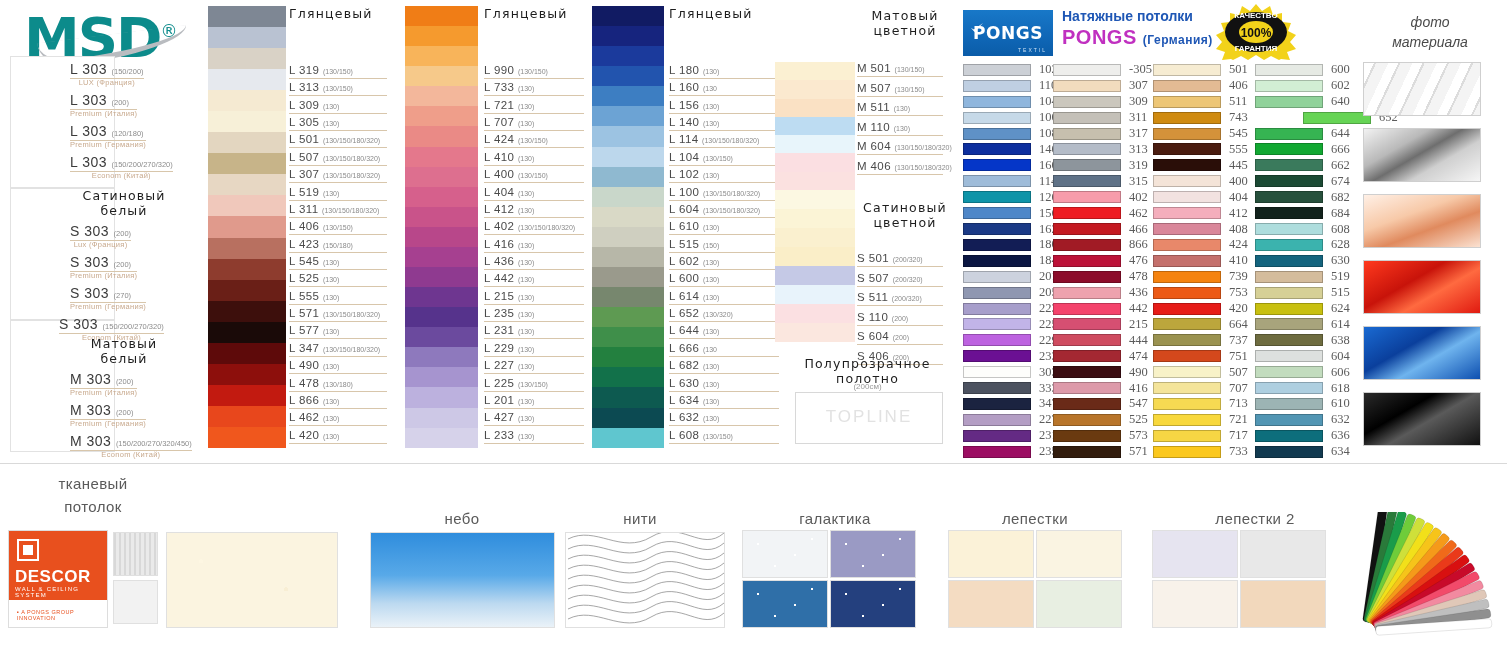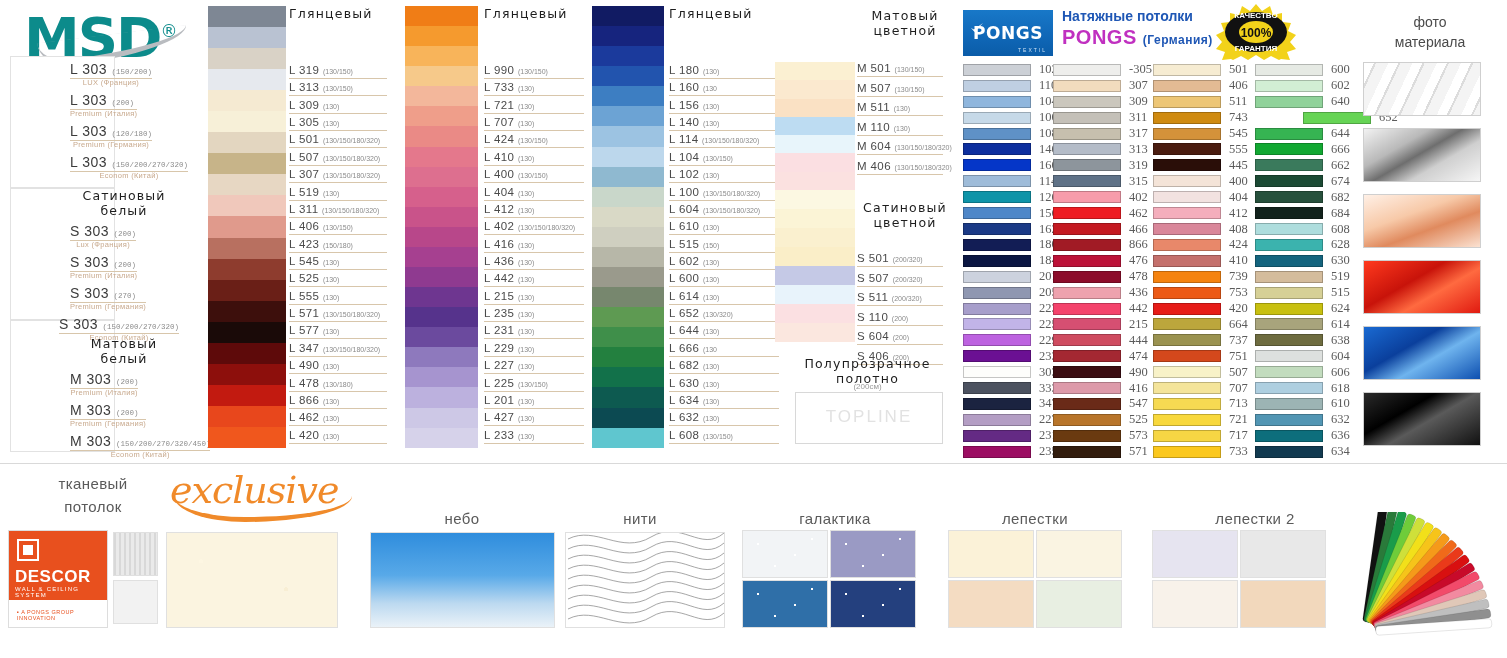--- a/index.html
+++ b/index.html
@@ -36,21 +36,21 @@
     font-family:"Liberation Sans", sans-serif;
     font-size:11.5px; color:#4a4a4a; letter-spacing:.4px;
   }
   .code .sz { font-size:7px; color:#8a8a8a; letter-spacing:0; }
   .rule { position:absolute; border-bottom:1px solid #d8c6ab; }
 
   
   .lbox { position:absolute; border:1px solid #e2e2e2; background:#fff; }
   .speclbl { position:absolute; white-space:nowrap; }
   .speclbl .big { font-size:14px; color:#3b3b3b; letter-spacing:.5px; }
-  .speclbl .sz  { font-size:7.5px; color:#8c8c8c;font-family:Liberation Mono, monospace; }
+  .speclbl .sz  { font-size:7.5px; color:#8c8c8c; }
   .speclbl .sub { display:block; font-size:7.5px; color:#c8a98d; letter-spacing:.3px; text-align:center; margin-top:-1px;}
   .speclbl .ul { display:block; border-bottom:1px solid #d8c6ab; margin-top:0px;}
   .grouphead {
     position:absolute; font-family:"DejaVu Sans", sans-serif; font-size:12.5px;
     color:#1d1d1d; letter-spacing:1.1px; line-height:15px; text-align:center; width:100px;
   }
 
   
   #pongs-logo {
     position:absolute; left:963px; top:10px; width:90px; height:46px;
@@ -75,21 +75,21 @@
   .pongsrow { display:flex; align-items:center; height:17px; }
   .pongsrow .chip { width:68px; height:12px; border:1px solid rgba(0,0,0,.22); }
   .pongsrow .num {
     margin-left:8px; font-family:"Liberation Serif", serif;
     font-size:12.5px; color:#5b5b5b;
   }
 
   
   #photo-head {
     position:absolute; left:1365px; top:12px; width:130px; text-align:center;
-    font-size:14px; color:#4a4a4a; line-height:20px;
+    font-size:14px; color:#4a4a4a; line-height:20px;font-style:italic;
   }
   .photo { position:absolute; left:1363px; width:118px; height:54px; border:1px solid #cfcfcf; overflow:hidden; }
 
   
   #divider { position:absolute; left:0; top:463px; width:1507px; border-top:1px solid #d9d9d9; }
   .bhead {
     position:absolute; font-size:15px; color:#5a5a5a; letter-spacing:.4px; text-align:center;
   }
   .btile { position:absolute; border:1px solid #e0e0e0; overflow:hidden; }
   #exclusive {
@@ -853,24 +853,20 @@
       <div class="photo" style="top: 194px; background: linear-gradient(160deg, rgb(255, 240, 230) 0%, rgb(247, 201, 168) 38%, rgb(224, 138, 94) 62%, rgb(251, 226, 210) 100%);"></div>
       <div class="photo" style="top: 260px; background: linear-gradient(150deg, rgb(255, 58, 30) 0%, rgb(200, 19, 10) 40%, rgb(255, 106, 64) 62%, rgb(224, 26, 16) 100%);"></div>
       <div class="photo" style="top: 326px; background: linear-gradient(150deg, rgb(26, 106, 210) 0%, rgb(10, 63, 156) 38%, rgb(111, 180, 238) 60%, rgb(13, 79, 176) 100%);"></div>
       <div class="photo" style="top: 392px; background: linear-gradient(150deg, rgb(42, 42, 42) 0%, rgb(0, 0, 0) 35%, rgb(90, 90, 90) 55%, rgb(17, 17, 17) 100%);"></div>
     </div>
 
   <div id="divider"></div>
 
   <div class="bhead" id="fabric-title" style="left:18px; top:472px; width:150px; line-height:23px;">тканевый<br>потолок</div>
 
-  <div id="exclusive">
-    <div class="word">exclusive</div>
-    <div class="arc"></div>
-  </div>
 
   <div id="descor">
     <div class="sqr"></div>
     <div class="d1">DESCOR</div>
     <div class="d2">WALL &amp; CEILING SYSTEM</div>
     <div class="d3">▪ A PONGS GROUP INNOVATION</div>
   </div>
 
   <div id="bottom-tiles">
       <div class="btile" style="left: 113px; top: 532px; width: 45px; height: 44px; background: repeating-linear-gradient(90deg, rgb(216, 216, 216) 0px, rgb(216, 216, 216) 2px, rgb(234, 234, 234) 2px, rgb(234, 234, 234) 5px);"></div>

